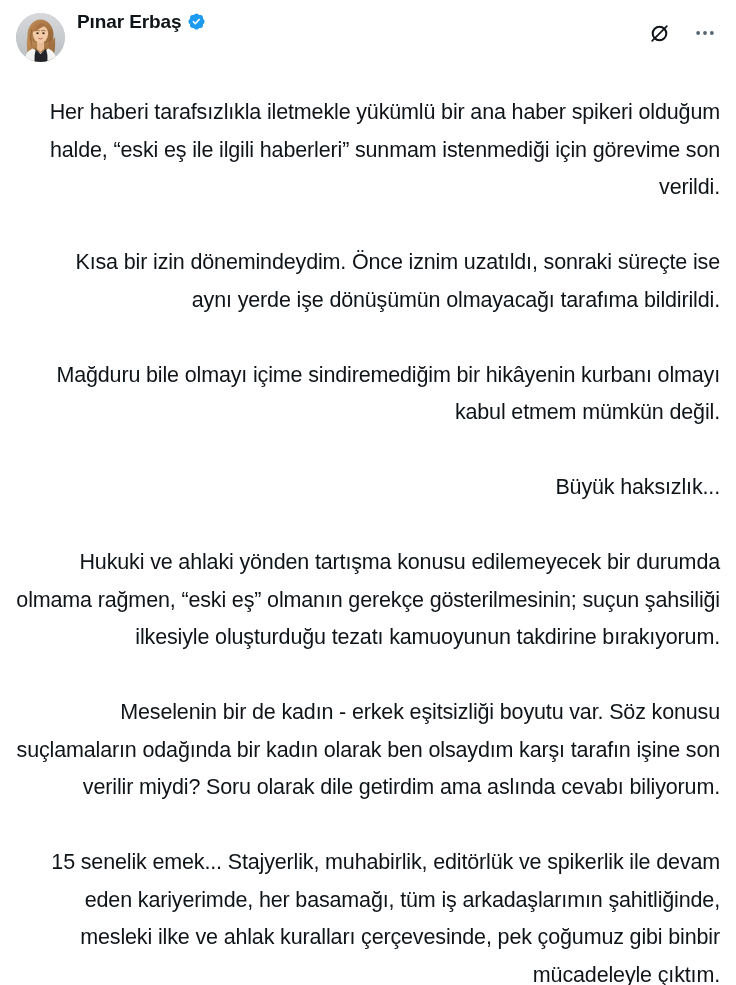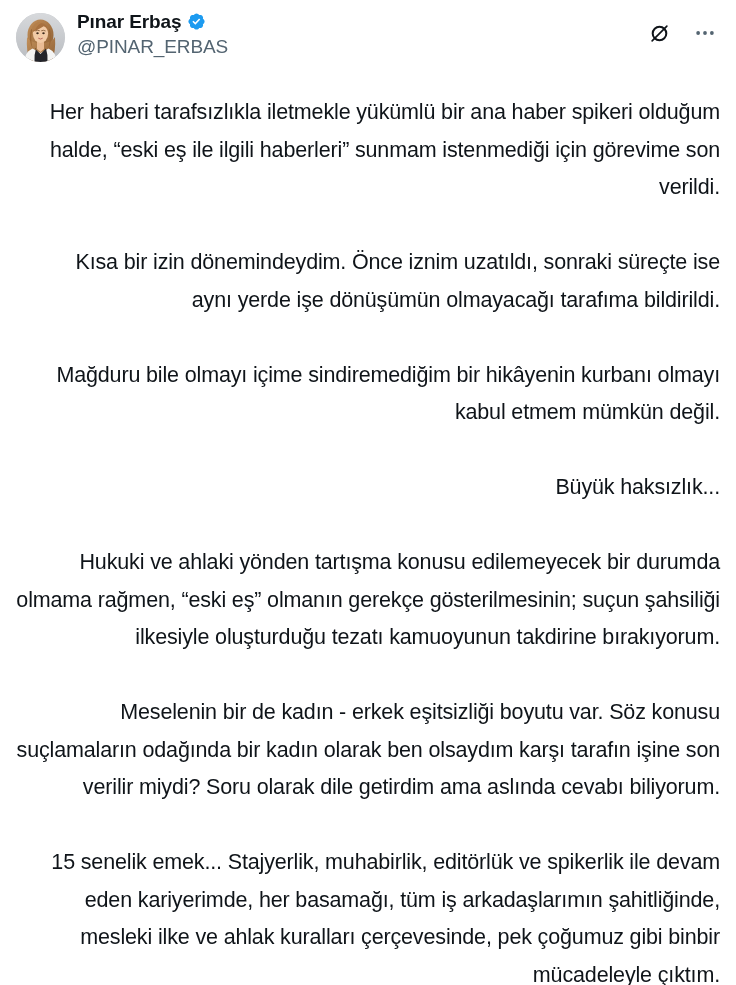--- a/index.html
+++ b/index.html
@@ -175,21 +175,20 @@
       </svg>
     </div>
 
     <div class="identity">
       <div class="name-row">
         <span class="display-name">Pınar Erbaş</span>
         <svg class="verified-badge" viewBox="0 0 22 22" xmlns="http://www.w3.org/2000/svg">
           <path fill="#1d9bf0" d="M20.396 11c-.018-.646-.215-1.275-.57-1.816-.354-.54-.852-.972-1.438-1.246.223-.607.27-1.264.14-1.897-.131-.634-.437-1.218-.882-1.687-.47-.445-1.053-.75-1.687-.882-.633-.13-1.29-.083-1.897.14-.273-.587-.704-1.086-1.245-1.44S11.647 1.62 11 1.604c-.646.017-1.273.213-1.813.568s-.969.854-1.24 1.44c-.608-.223-1.267-.272-1.902-.14-.635.13-1.22.436-1.69.882-.445.47-.749 1.055-.878 1.688-.13.633-.08 1.29.144 1.896-.587.274-1.087.705-1.443 1.245-.356.54-.555 1.17-.574 1.817.02.647.218 1.276.574 1.817.356.54.856.972 1.443 1.245-.224.606-.274 1.263-.144 1.896.13.634.433 1.218.877 1.688.47.447 1.054.752 1.690.882.636.13 1.295.081 1.903-.141.27.587.7 1.087 1.24 1.443s1.167.555 1.813.573c.647-.017 1.276-.216 1.817-.573s.972-.857 1.245-1.443c.604.239 1.266.296 1.903.164.636-.132 1.22-.447 1.68-.905.458-.459.772-1.044.904-1.68.132-.638.075-1.3-.165-1.904.586-.274 1.084-.705 1.439-1.246.354-.54.551-1.17.569-1.816zM9.662 14.85l-3.429-3.428 1.293-1.302 2.072 2.072 4.4-4.794 1.347 1.246z"></path>
         </svg>
       </div>
-      <div class="handle">@PINAR_ERBAS</div>
     </div>
 
     <div class="header-actions">
       <button class="icon-btn grok-btn">
         <svg width="23" height="23" viewBox="0 0 24 24" xmlns="http://www.w3.org/2000/svg">
           <circle cx="12" cy="12" r="7.1" fill="none" stroke="#0f1419" stroke-width="2.1"></circle>
           <line x1="4.3" y1="19.7" x2="19.7" y2="4.3" stroke="#0f1419" stroke-width="1.7" stroke-linecap="round"></line>
         </svg>
       </button>
       <button class="icon-btn more-btn">

